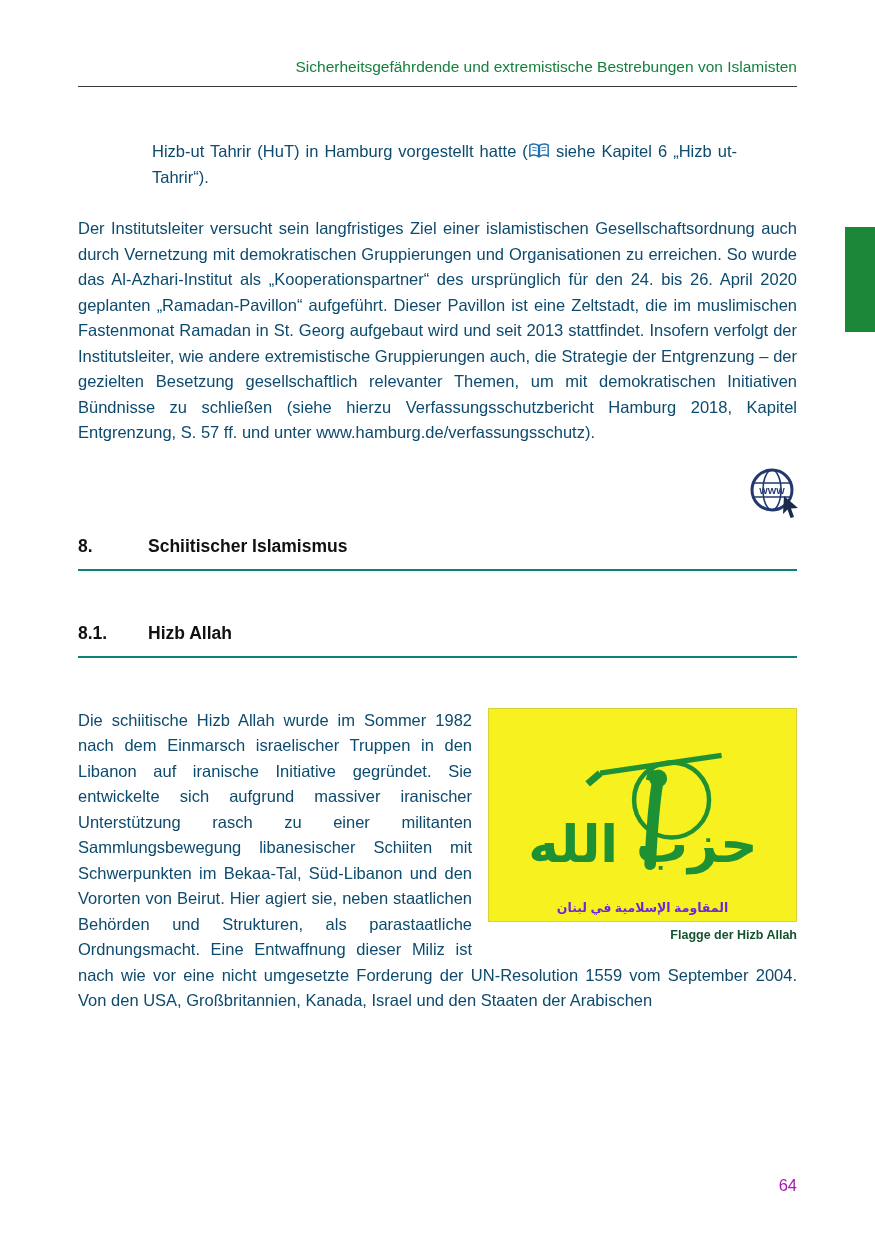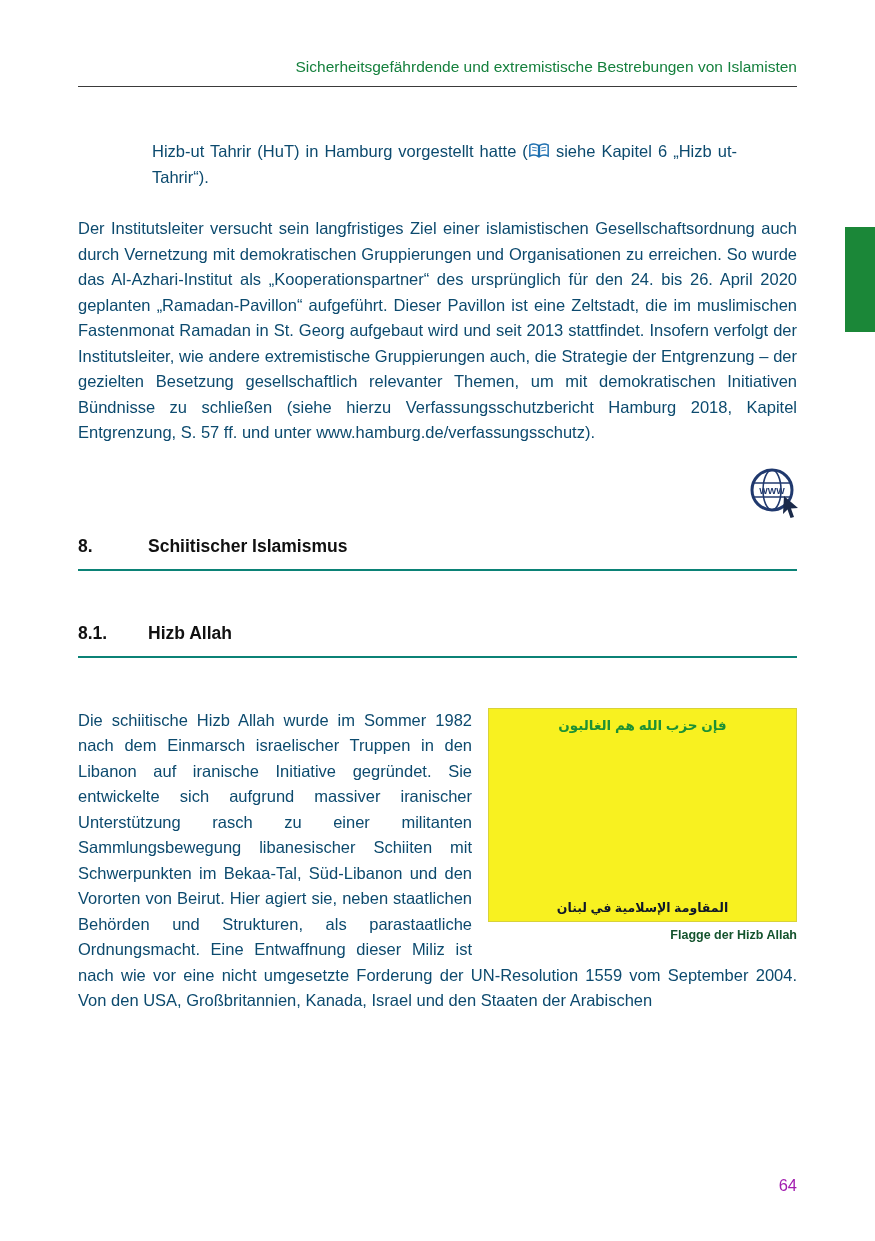--- a/index.html
+++ b/index.html
@@ -156,22 +156,32 @@
     </div>
 
     <div class="section-heading h-level2">
       <span class="num">8.1.</span>
       <span class="ttl">Hizb Allah</span>
     </div>
 
     <div class="hizb-block">
       <figure class="flag-figure">
         <div class="flag" style="background:#f8f120;">
-          <div class="ar-top" style="color:#1e9134;">فإن حزب الله هم الغالبون</div>
-          <div class="ar-bottom" style="color:#0f172a;">المقاومة الإسلامية في لبنان</div>
+          <div class="logo-wrap">
+            <svg viewBox="0 0 280 150" width="250" height="134">
+              <circle cx="172" cy="66" r="42" fill="none" stroke="#1e9134" stroke-width="5"></circle>
+              <path d="M148,138 C150,100 152,72 156,48" fill="none" stroke="#1e9134" stroke-width="13" stroke-linecap="round"></path>
+              <circle cx="157" cy="42" r="10" fill="#1e9134"></circle>
+              <line x1="92" y1="36" x2="228" y2="16" stroke="#1e9134" stroke-width="6"></line>
+              <line x1="92" y1="36" x2="78" y2="48" stroke="#1e9134" stroke-width="8"></line>
+              <line x1="150" y1="30" x2="146" y2="44" stroke="#1e9134" stroke-width="6"></line>
+              <text x="140" y="136" text-anchor="middle" font-size="58" font-weight="bold" fill="#1e9134" font-family="'DejaVu Sans', sans-serif">حزب الله</text>
+            </svg>
+          </div>
+          <div class="ar-bottom" style="color:#6d28d9;">المقاومة الإسلامية في لبنان</div>
         </div>
         <figcaption class="flag-caption">Flagge der Hizb Allah</figcaption>
       </figure>
       <p class="body-text">Die schiitische Hizb Allah wurde im Sommer 1982 nach dem Einmarsch israelischer Truppen in den Libanon auf iranische Initiative gegründet. Sie entwickelte sich aufgrund massiver iranischer Unterstützung rasch zu einer militanten Sammlungsbewegung libanesischer Schiiten mit Schwerpunkten im Bekaa-Tal, Süd-Libanon und den Vororten von Beirut. Hier agiert sie, neben staatlichen Behörden und Strukturen, als parastaatliche Ordnungsmacht. Eine Entwaffnung dieser Miliz ist nach wie vor eine nicht umgesetzte Forderung der UN-Resolution 1559 vom September 2004. Von den USA, Großbritannien, Kanada, Israel und den Staaten der Arabischen</p>
     </div>
 
   </div>
 
   <div class="globe-icon">
     <svg viewBox="0 0 54 54" width="54" height="54">

